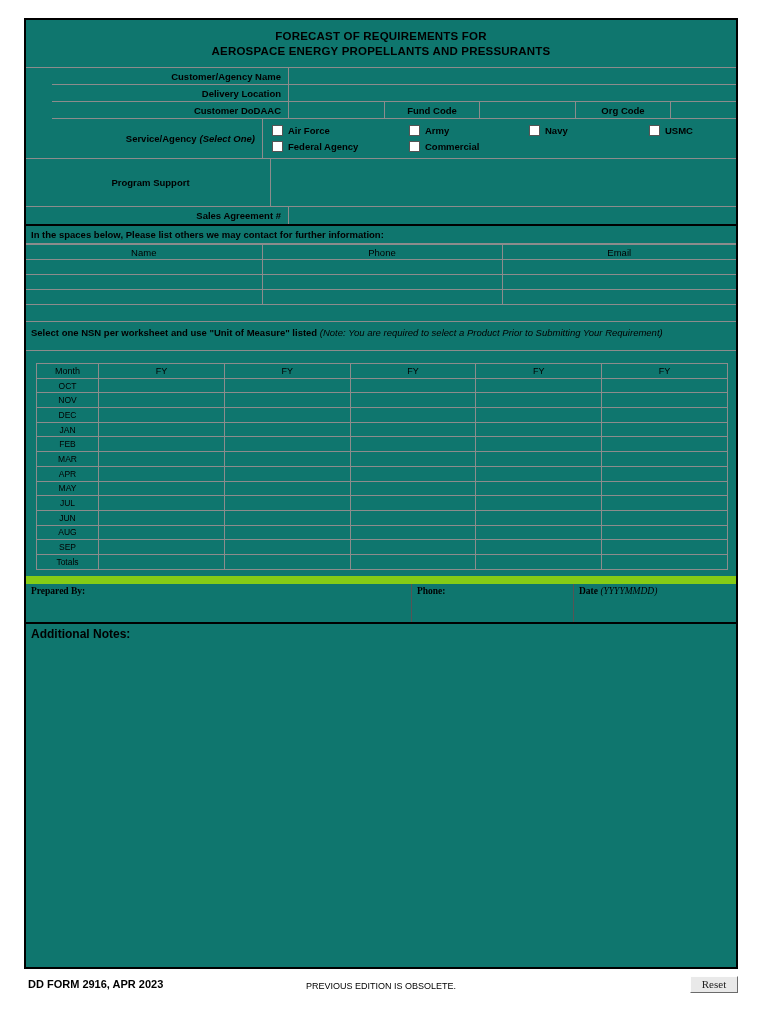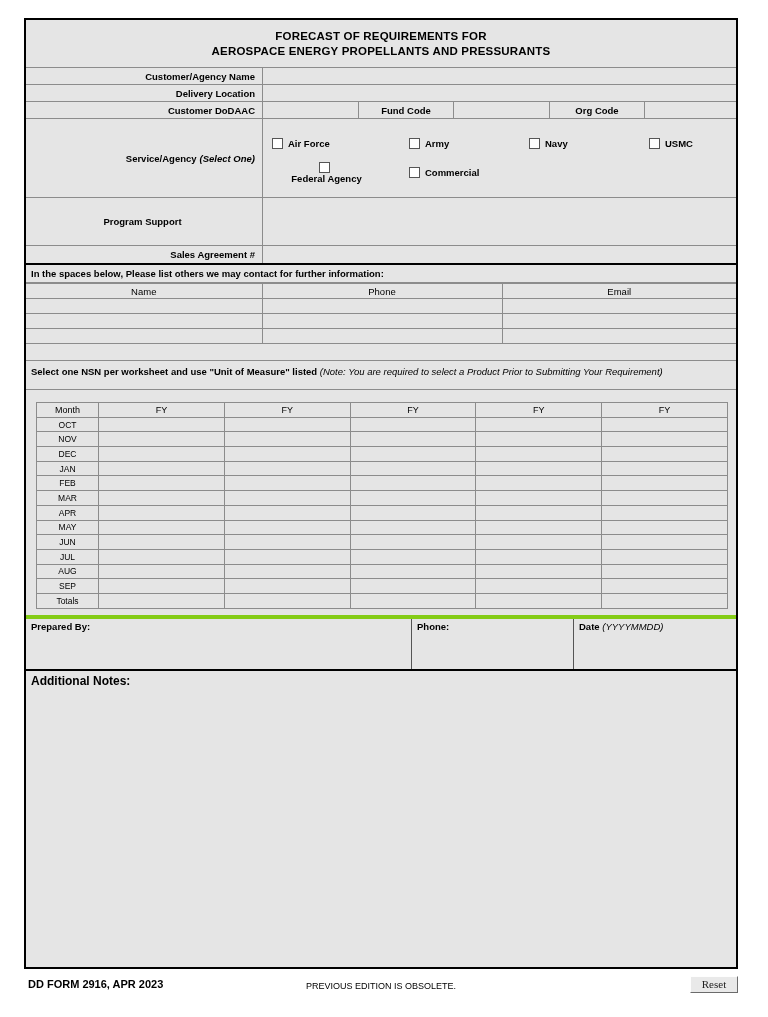--- a/index.html
+++ b/index.html
@@ -24,21 +24,21 @@
 
   
   .form-frame {
     position: absolute;
     left: 24px;
     top: 18px;
     width: 714px;
     height: 951px;
     border: 2px solid #000;
     box-sizing: border-box;
-    background: #e5e5e5;
+    background: #0f766e;
   }
 
   
   .title-block {
     text-align: center;
     padding: 9px 0 8px 0;
     border-bottom: 1px solid #8c8c8c;
   }
   .title-line {
     font-size: 11.5px;
@@ -68,21 +68,21 @@
     justify-content: flex-end;
     border-right: 1px solid #8c8c8c;
   }
   .lbl .ital { font-style: italic; font-weight: bold; padding-left: 3px;}
   .val {
     flex: 1 1 auto;
     box-sizing: border-box;
     min-height: 16px;
   }
 
-  .h-row { height: 17px; }
+  .h-row { height: 17px; margin-left: 26px; }
 
   
   .dodaac-seg {
     box-sizing: border-box;
     display: flex;
     align-items: center;
     font-size: 9.5px;
     font-weight: bold;
     justify-content: center;
     border-right: 1px solid #8c8c8c;
@@ -91,21 +91,21 @@
   .seg-last { border-right: none; }
 
   
   .svc-val {
     padding: 3px 0 3px 0;
   }
   .cb-line {
     display: flex;
     align-items: center;
     height: 15px;
-    margin: 14px 0;
+    margin: 1px 0;
   }
   .cb-item {
     display: flex;
     align-items: center;
     box-sizing: border-box;
     padding-left: 28px;
   }
   .cb {
     width: 11px;
     height: 11px;
@@ -179,24 +179,25 @@
   .fy-table th { text-align: center; font-weight: normal; }
   .fy-table td.mcell {
     text-align: center;
     font-size: 8.5px;
   }
   .fy-table .col-month { width: 62px; }
 
   
   .prep-row {
     display: flex;
-    border-top: 4px solid #84cc16;
+    border-top: 8px solid #84cc16;
     border-bottom: 2px solid #000;
-    height: 56px;
-    box-sizing: border-box;
+    height: 48px;
+    box-sizing: border-box;
+    font-family: Liberation Serif, serif;
   }
   .prep-cell {
     box-sizing: border-box;
     font-size: 9.5px;
     font-weight: bold;
     padding: 2px 0 0 5px;
     border-right: 1px solid #555;
   }
   .prep-cell:last-child { border-right: none; }
   .prep-cell .ital { font-style: italic; font-weight: normal; }
@@ -297,33 +298,33 @@
           <div class="cb-item" style="width:120px;">
             <span class="cb"></span>
             <span class="cb-label">Navy</span>
           </div>
           <div class="cb-item" style="flex:1 1 auto;">
             <span class="cb"></span>
             <span class="cb-label">USMC</span>
           </div>
         </div>
         <div class="cb-line">
-          <div class="cb-item" style="width:118px;padding-left:9px;flex-direction:column;">
+          <div class="cb-item" style="width:118px;padding-left:9px;">
             <span class="cb"></span>
             <span class="cb-label">Federal Agency</span>
           </div>
           <div class="cb-item" style="width:120px;">
             <span class="cb"></span>
             <span class="cb-label">Commercial</span>
           </div>
         </div>
       </div>
     </div>
 
-    <div class="row" style="height:48px;">
+    <div class="row" style="height:48px;padding-left:8px;">
       <div class="lbl" style="justify-content:center;text-align:center;">Program Support</div>
       <div class="val"></div>
     </div>
 
     <div class="row h-row" style="border-bottom:none;align-items:flex-end;">
       <div class="lbl">Sales Agreement #</div>
       <div class="val"></div>
     </div>
 
     <div class="note-row">In the spaces below, Please list others we may contact for further information:</div>
@@ -434,29 +435,29 @@
             </tr>
             <tr>
               <td class="mcell col-month">MAY</td>
               <td></td>
               <td></td>
               <td></td>
               <td></td>
               <td></td>
             </tr>
             <tr>
+              <td class="mcell col-month">JUL</td>
+              <td></td>
+              <td></td>
+              <td></td>
+              <td></td>
+              <td></td>
+            </tr>
+            <tr>
               <td class="mcell col-month">JUN</td>
-              <td></td>
-              <td></td>
-              <td></td>
-              <td></td>
-              <td></td>
-            </tr>
-            <tr>
-              <td class="mcell col-month">JUL</td>
               <td></td>
               <td></td>
               <td></td>
               <td></td>
               <td></td>
             </tr>
             <tr>
               <td class="mcell col-month">AUG</td>
               <td></td>
               <td></td>

